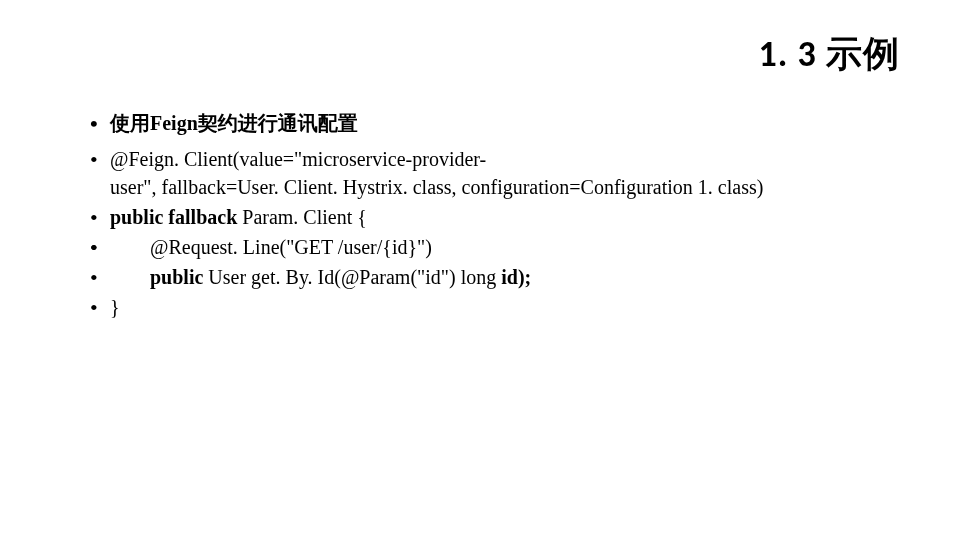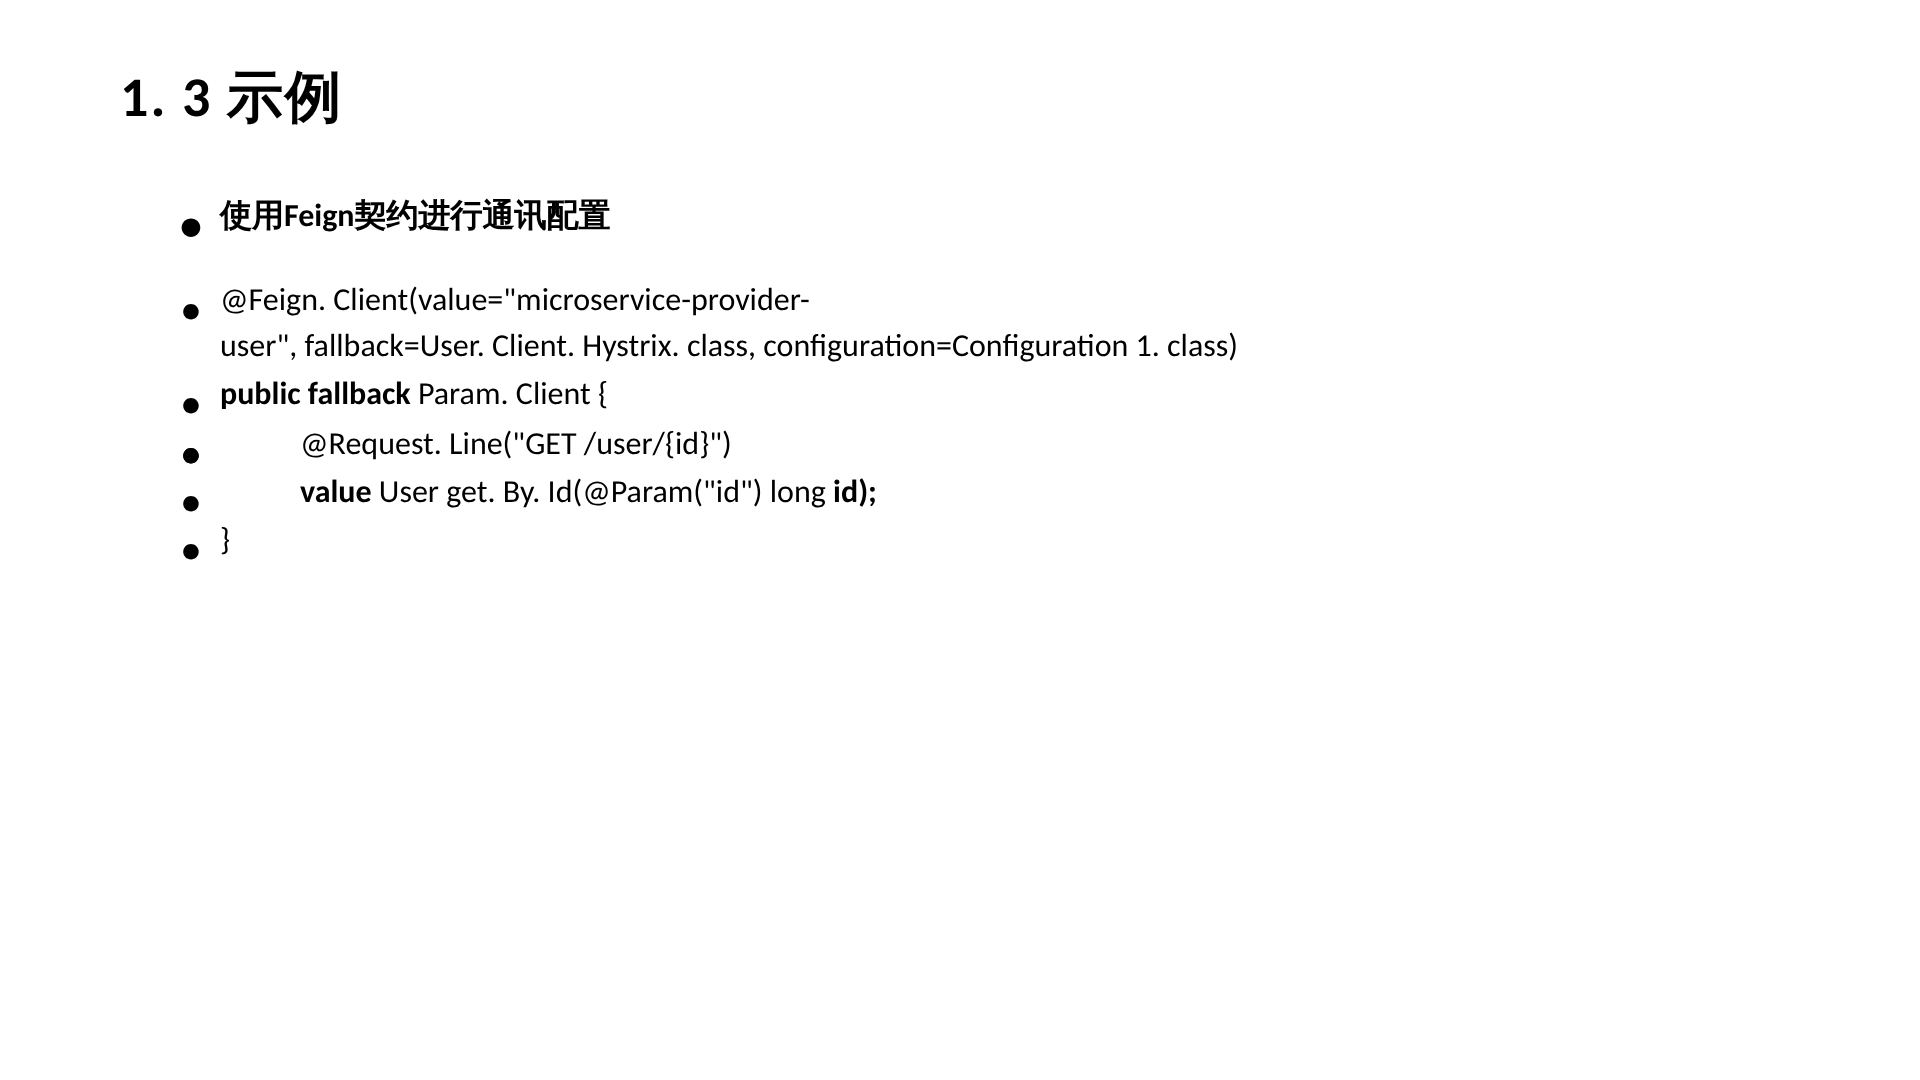--- a/index.html
+++ b/index.html
@@ -8,46 +8,47 @@
       height: 540px;
       background: #fff;
       font-family: "Calibri", "Microsoft YaHei", "SimSun", sans-serif;
       color: #000;
       overflow: hidden;
     }
     .slide {
       padding: 30px 60px 30px 60px;
     }
     .title {
-      text-align: left;
-      font-size: 28px;
+      text-align: right;
+      font-size: 36px;
       font-weight: bold;
       margin-bottom: 30px;
       letter-spacing: 1px;
     }
     .bullets {
       list-style: none;
       padding-left: 30px;
     }
     .bullets li {
       position: relative;
       padding-left: 20px;
-      font-size: 16px;
+      font-size: 20px;
       line-height: 1.4;
       margin-bottom: 2px;
+      font-family: Liberation Serif, serif;
     }
     .bullets li::before {
       content: "•";
       position: absolute;
       left: 0;
       top: 0;
       font-size: 22px;
     }
     .bold { font-weight: bold; }
-    .spacer { margin-top: 20px; }
+    .spacer { margin-top: 8px; }
     .indent { padding-left: 40px; display: inline-block; }
   </style>
 </head>
 <body>
 
 <div class="slide">
   <h1 class="title">1. 3 示例</h1>
 
   <ul class="bullets">
     <li class="bold">
@@ -60,19 +61,19 @@
     <li>
       <span class="bold">public fallback </span><span>Param. Client {</span>
     </li>
     <li>
       <span></span>
     </li>
     <li>
       <span class="indent">@Request. Line("GET /user/{id}")</span>
     </li>
     <li>
-      <span class="indent"><span class="bold">value </span><span>User get. By. Id(@Param("id") long </span><span class="bold">id);</span></span>
+      <span class="indent"><span class="bold">public </span><span>User get. By. Id(@Param("id") long </span><span class="bold">id);</span></span>
     </li>
     <li>
       <span>}</span>
     </li>
   </ul>
 </div>
 
 </body></html>

